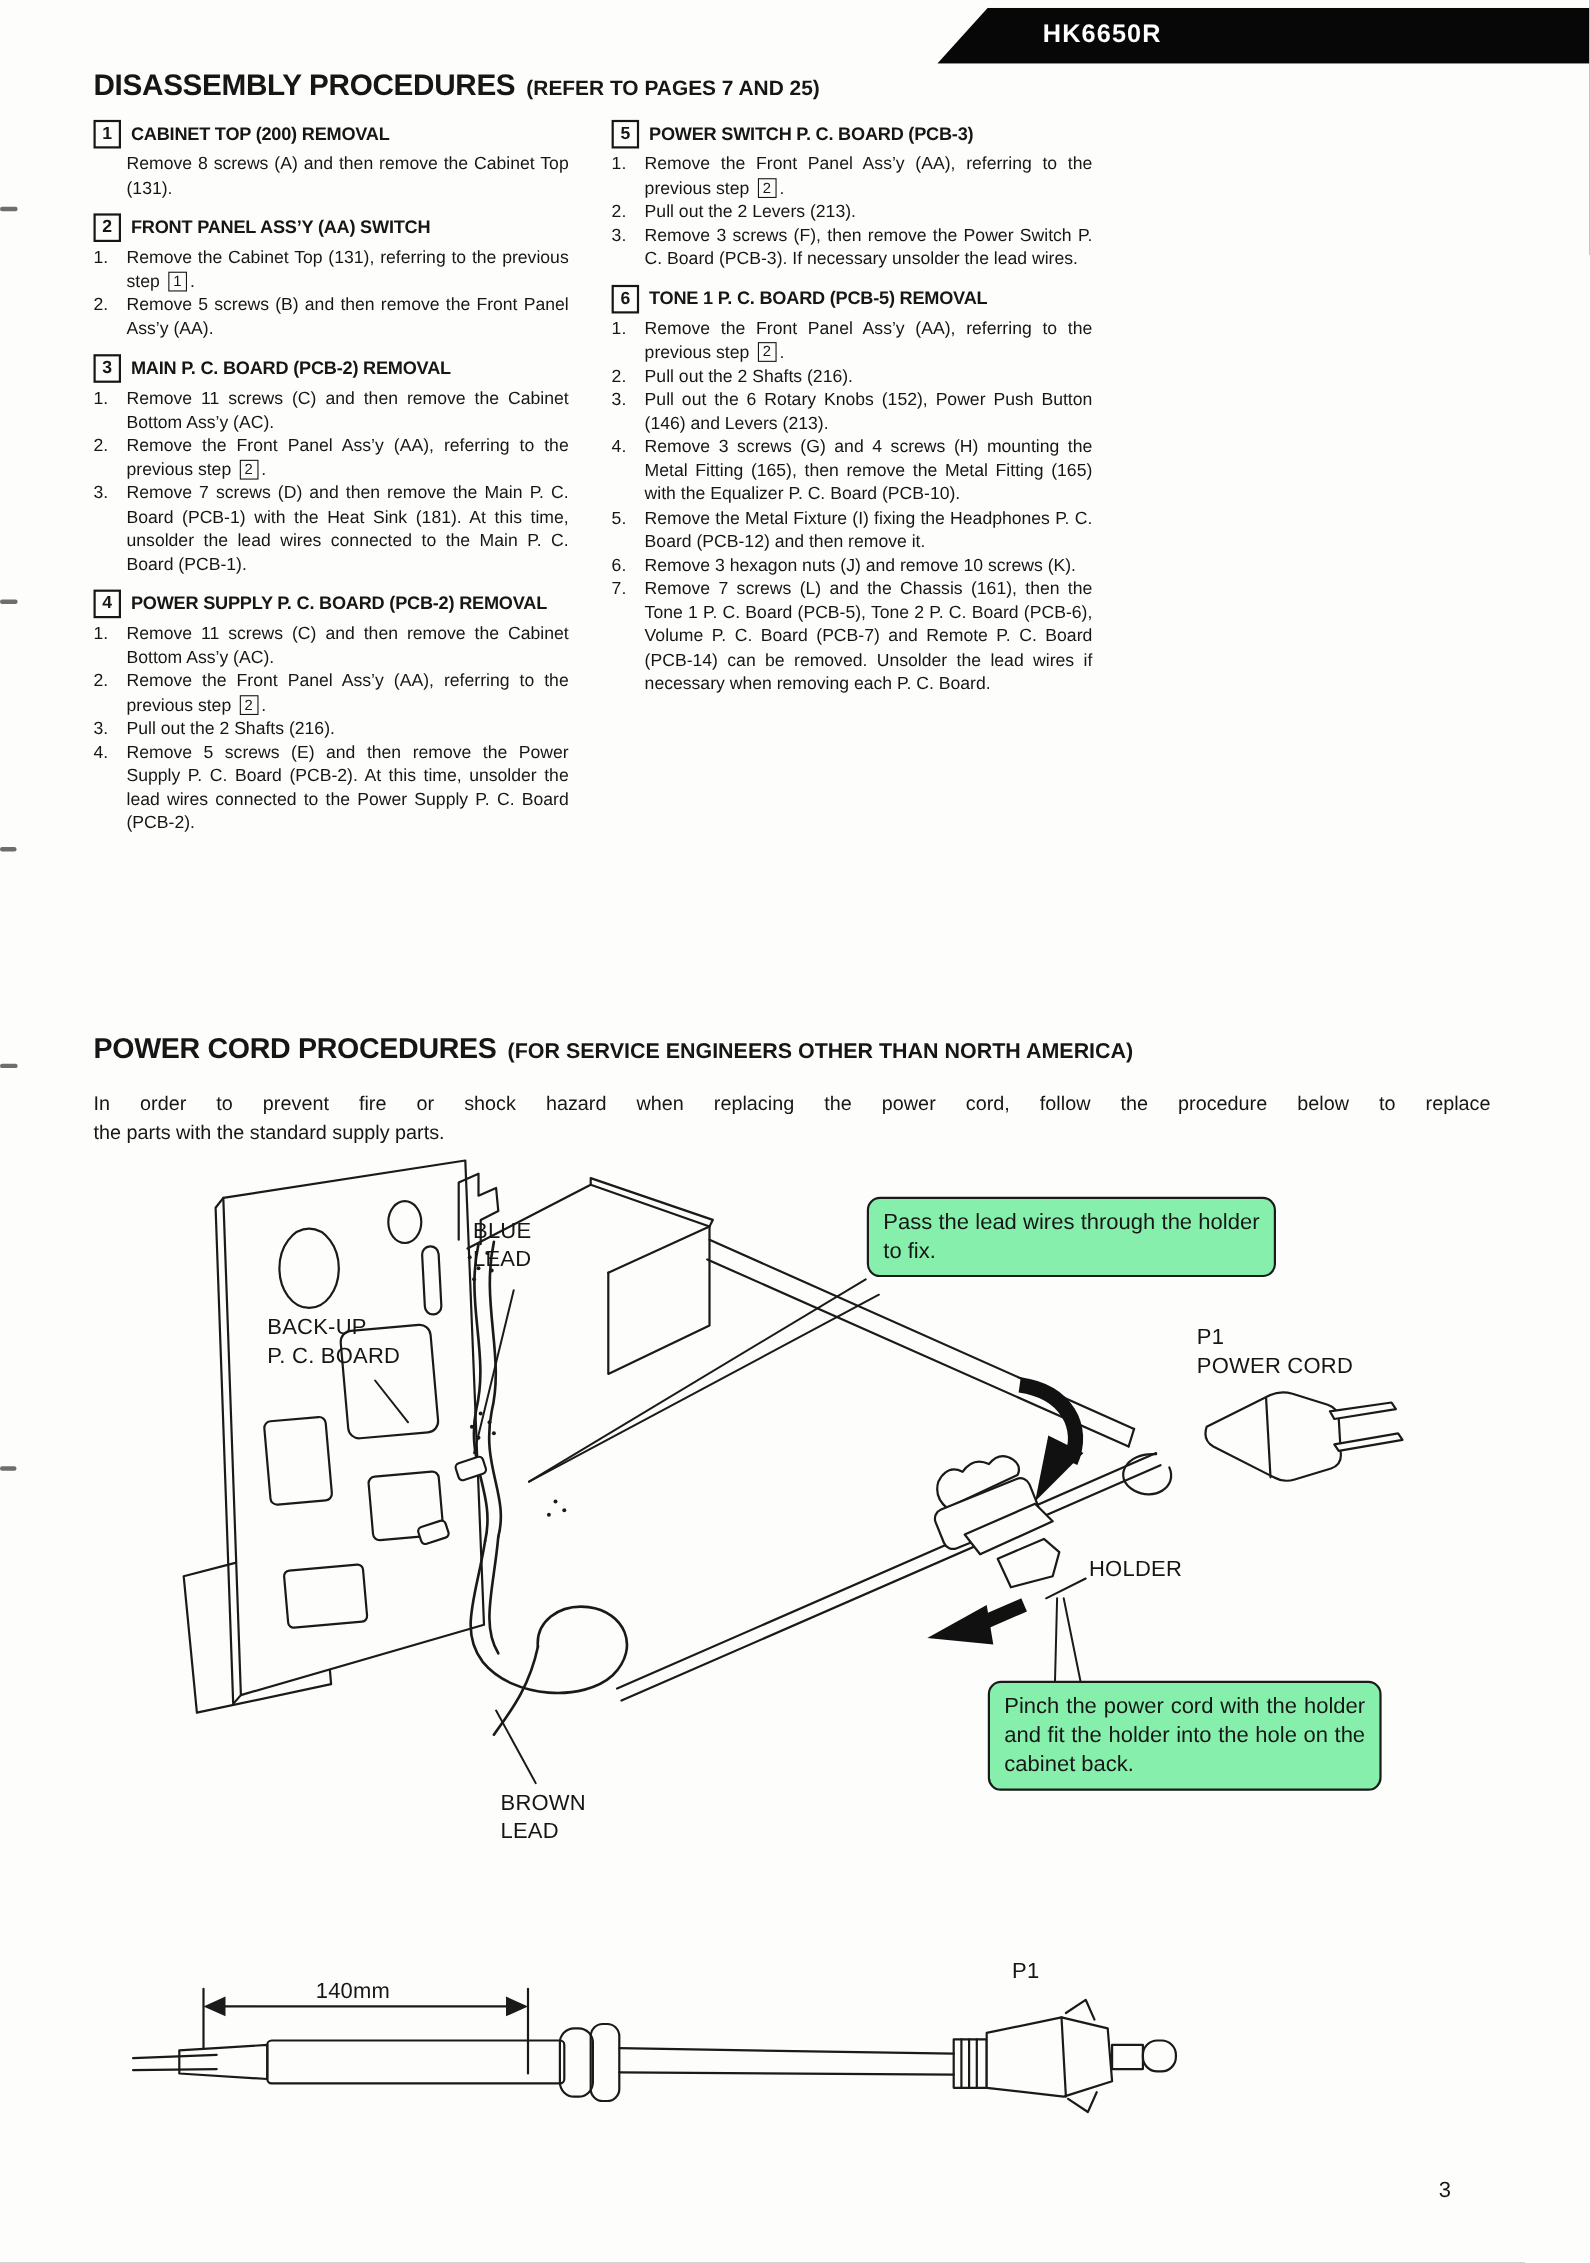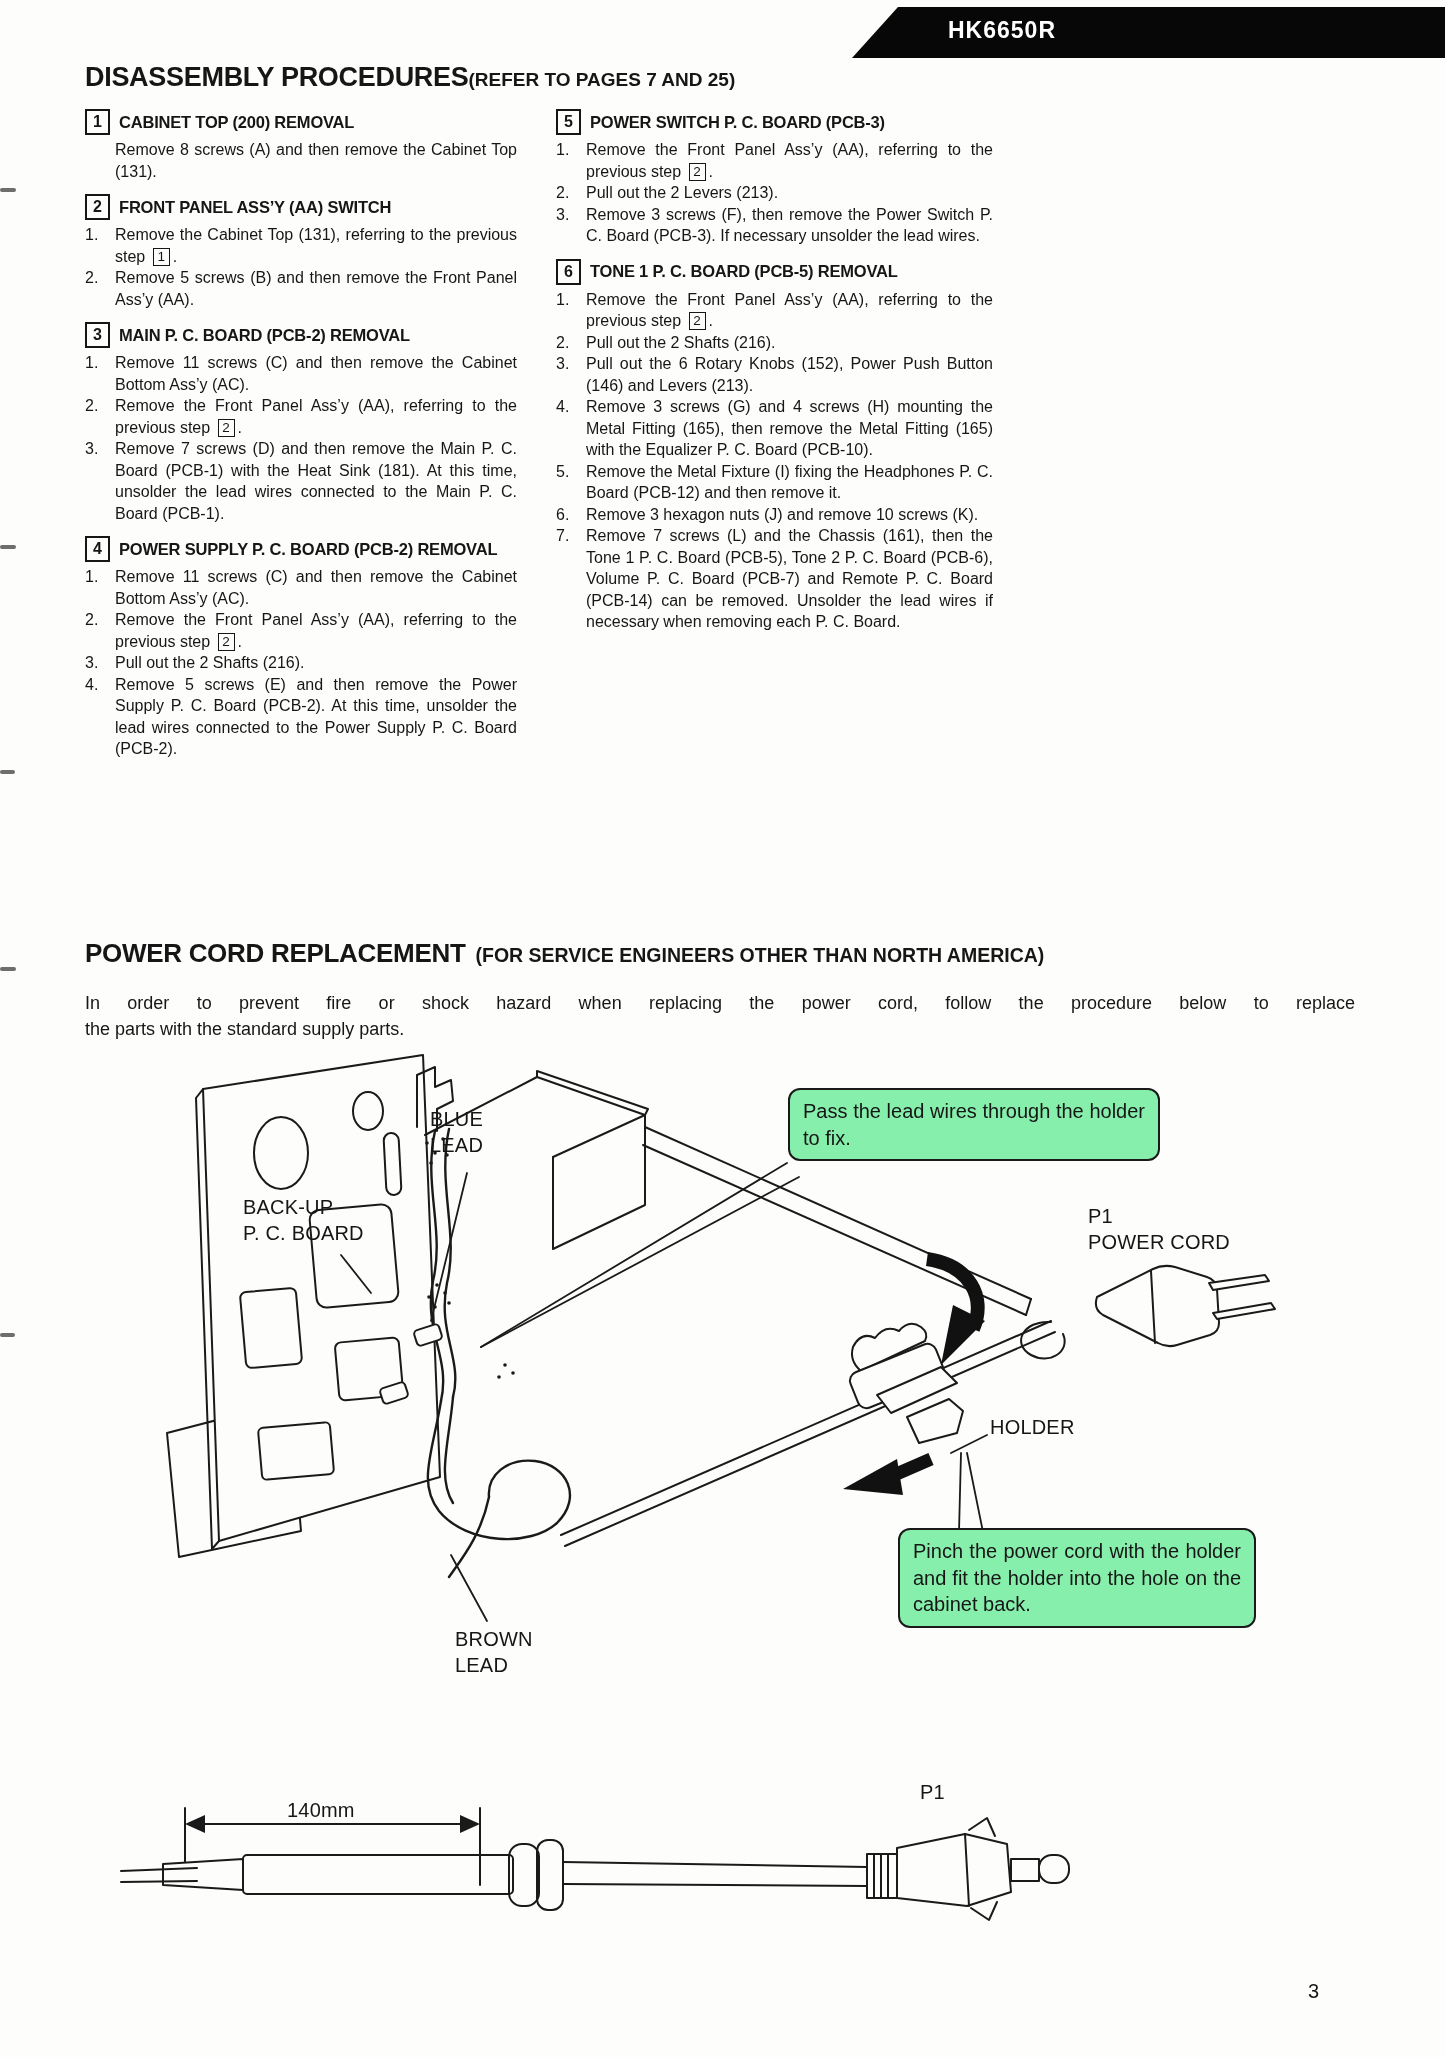--- a/index.html
+++ b/index.html
@@ -16,21 +16,21 @@
     clip-path:polygon(46px 0, 100% 0, 100% 100%, 0 100%);
   }
   .banner-text {
     position:absolute; left:96px; top:0; line-height:47px;
     color:#ffffff; font-size:23px; font-weight:bold; letter-spacing:1px;
   }
   
   .mark { position:absolute; left:0; height:4px; background:#6e6e6e; border-radius:2px; }
 
   
-  .doc-title { position:absolute; left:85px; top:62px; display:flex; align-items:baseline; white-space:nowrap; }
+  .doc-title { position:absolute; left:85px; top:62px; display:flex; align-items:baseline; gap:10px; white-space:nowrap; }
   .doc-title .main { font-size:27px; font-weight:bold; letter-spacing:-0.3px; }
   .doc-title .sub  { font-size:19px; font-weight:bold; }
 
   
   .col { position:absolute; top:109px; }
   .col-left  { left:85px;  width:432px; }
   .col-right { left:556px; width:437px; }
   .proc-section { margin-bottom:12px; }
   .proc-head { display:flex; align-items:center; gap:9px; margin-bottom:4px; }
   .num-box {
@@ -204,21 +204,21 @@
           <span class="step-text">Remove 3 hexagon nuts (J) and remove 10 screws (K).</span>
         </div>
         <div class="step">
           <span class="step-num">7.</span>
           <span class="step-text">Remove 7 screws (L) and the Chassis (161), then the Tone 1 P. C. Board (PCB-5), Tone 2 P. C. Board (PCB-6), Volume P. C. Board (PCB-7) and Remote P. C. Board (PCB-14) can be removed.  Unsolder the lead wires if necessary when removing each P. C. Board.</span>
         </div>
       </div>
     </div>
 
   <div class="pcr-title">
-    <span class="main">POWER CORD REPLACEMENT</span>
+    <span class="main">POWER CORD PROCEDURES</span>
     <span class="sub">(FOR SERVICE ENGINEERS OTHER THAN NORTH AMERICA)</span>
   </div>
   <div class="pcr-intro">
       <div>In order to prevent fire or shock hazard when replacing the power cord, follow the procedure below to replace</div>
       <div>the parts with the standard supply parts.</div>
     </div>
 
   <svg id="main-diagram" class="diagram" viewBox="0 0 1275 705">
     <g stroke="#1a1a1a" stroke-width="2" fill="none" stroke-linejoin="round" stroke-linecap="round">
 

